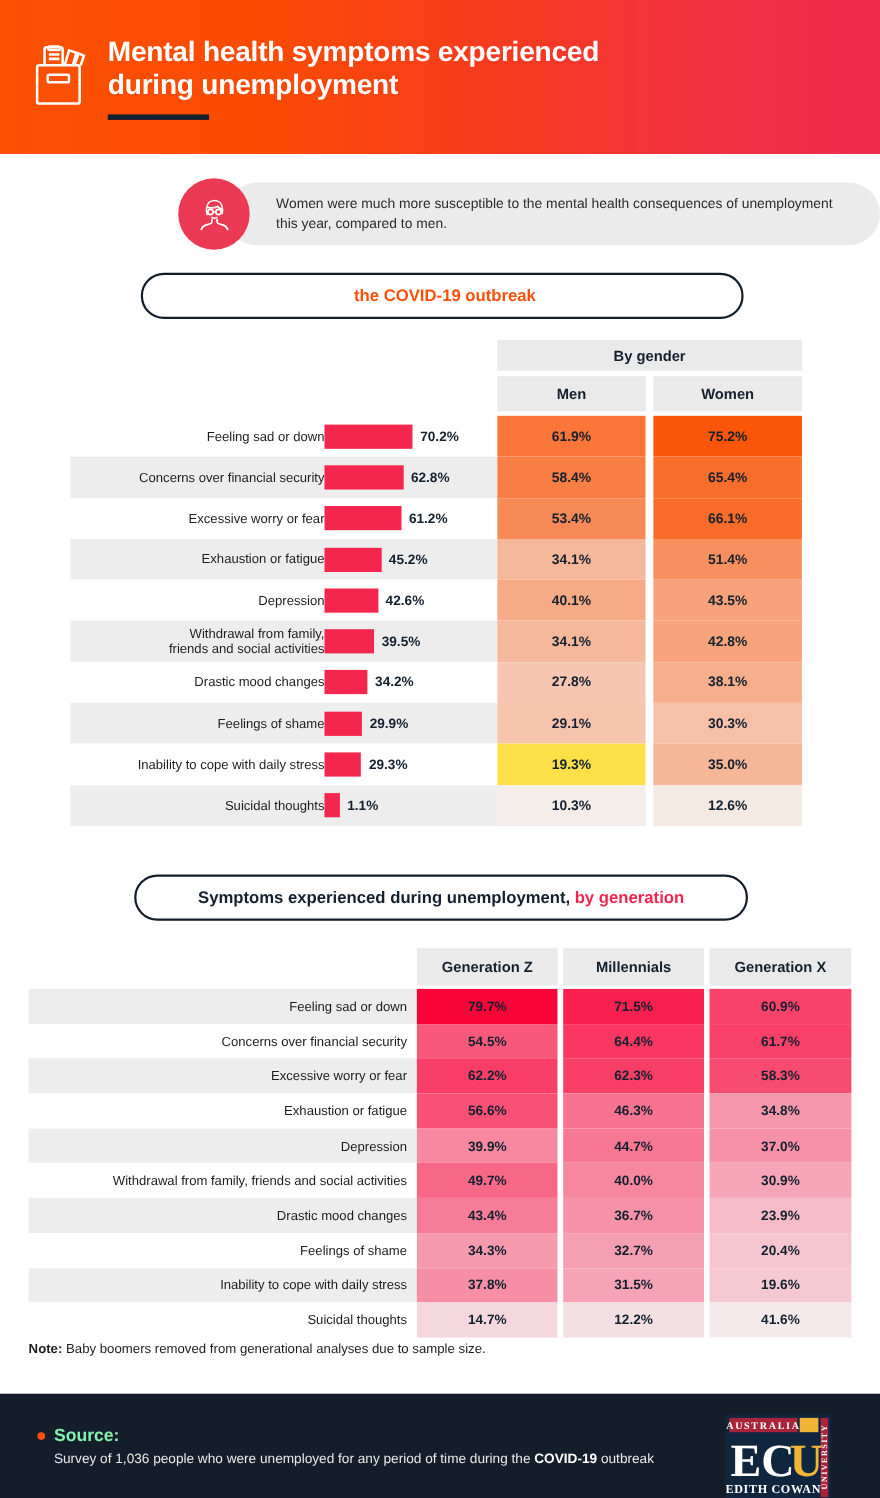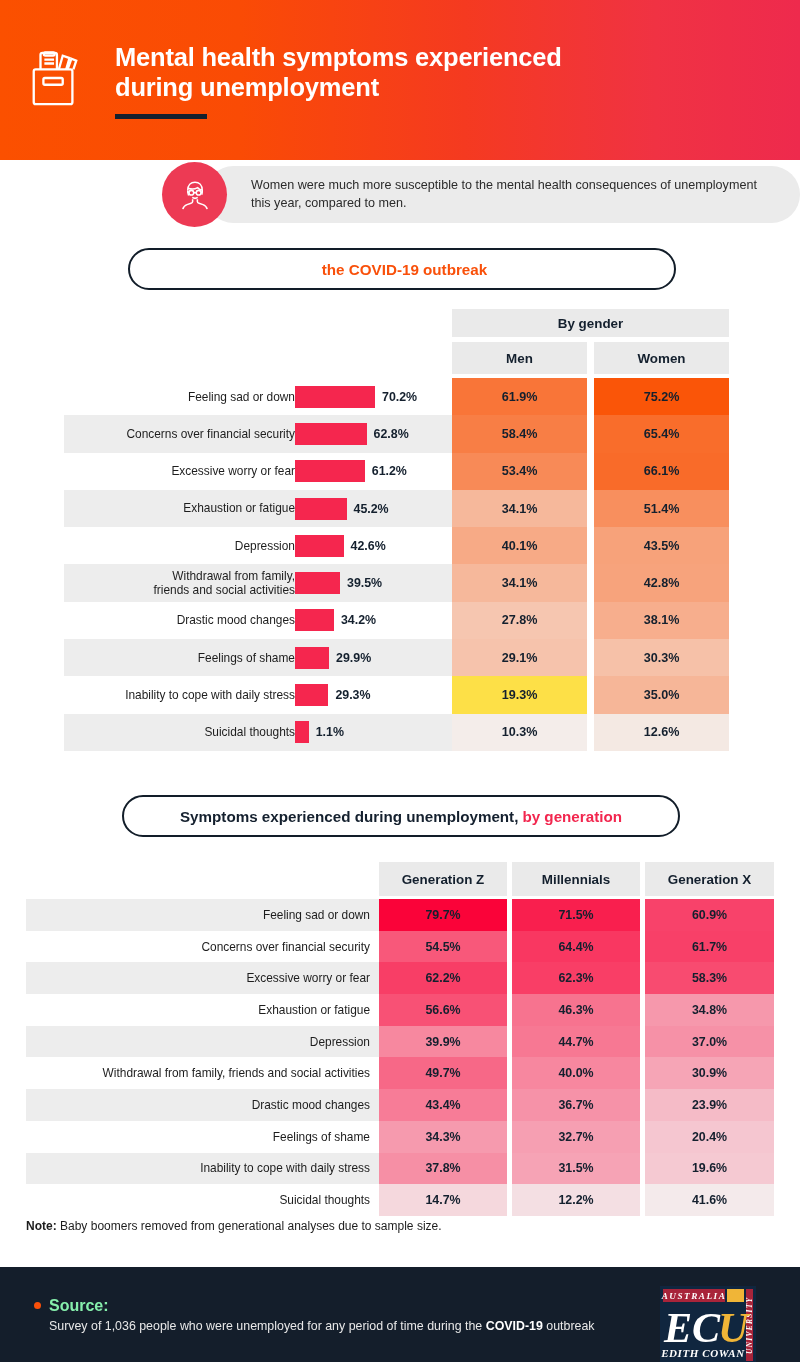--- a/index.html
+++ b/index.html
@@ -6,23 +6,23 @@
   html, body {
     width: 800px; height: 1362px;
     background: #ffffff;
     font-family: "Liberation Sans", sans-serif;
     overflow: hidden;
   }
   .page { position: relative; width: 800px; height: 1362px; background:#fff; }
 
   
   .header {
-    position: absolute; left:0; top:0; width:800px; height:160px;
+    position: absolute; left:0; top:0; width:800px; height:140px;
     background: linear-gradient(90deg, #FB5000 0%, #FA4B05 30%, #F53A20 58%, #F03243 82%, #EE2A4D 100%);
-    display:flex; align-items:center;gap:17px;
+    display:flex; align-items:center;
   }
   .header-icon { width:58px; margin-left:26px; margin-right:14px; flex:none; }
   .header-text { padding-top:2px; }
   .header-title {
     color:#fff; font-size:25.5px; font-weight:bold; line-height:1.16;
     letter-spacing:-0.2px; white-space:pre-line;
   }
   .header-rule { width:92px; height:5px; background:#14202e; margin-top:11px; }
 
   
@@ -125,21 +125,21 @@
     background:#141E2B; display:flex; align-items:center;
   }
   .footer-left { margin-left:34px; flex:1; }
   .source-line { display:flex; align-items:center; }
   .source-dot { width:7px; height:7px; border-radius:50%; background:#F9500A; margin-right:8px; flex:none; }
   .source-label { color:#86efac; font-size:16px; font-weight:bold; }
   .source-text { color:#e8e8e8; font-size:12.4px; margin-left:15px; margin-top:4px; }
   .source-text b { color:#ffffff; font-weight:bold; }
 
   
-  .ecu { width:96px; height:58px; margin-right:44px; position:relative; flex:none;font-style:italic; }
+  .ecu { width:96px; height:58px; margin-right:44px; position:relative; flex:none; }
 </style>
 </head>
 <body>
 
 <div class="page">
 
   <div class="header">
     <div class="header-icon">
       <svg viewBox="0 0 60 66" width="58" height="64" fill="none" stroke="#ffffff" stroke-width="2.4">
         <rect x="8" y="24" width="40" height="36" rx="2"></rect>

